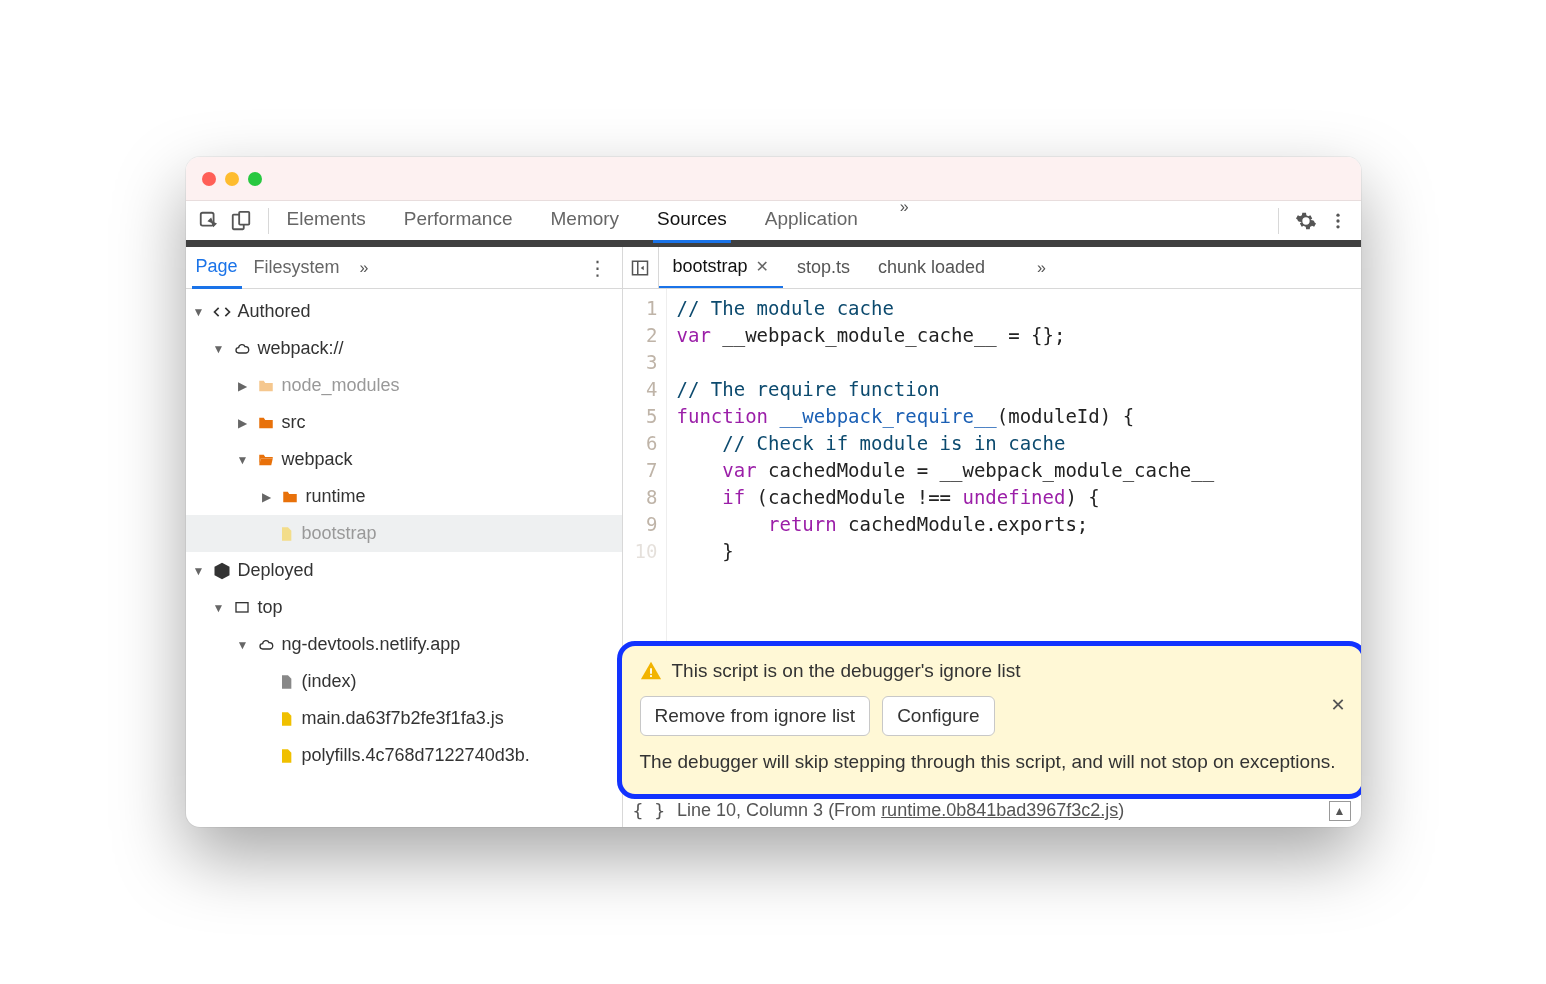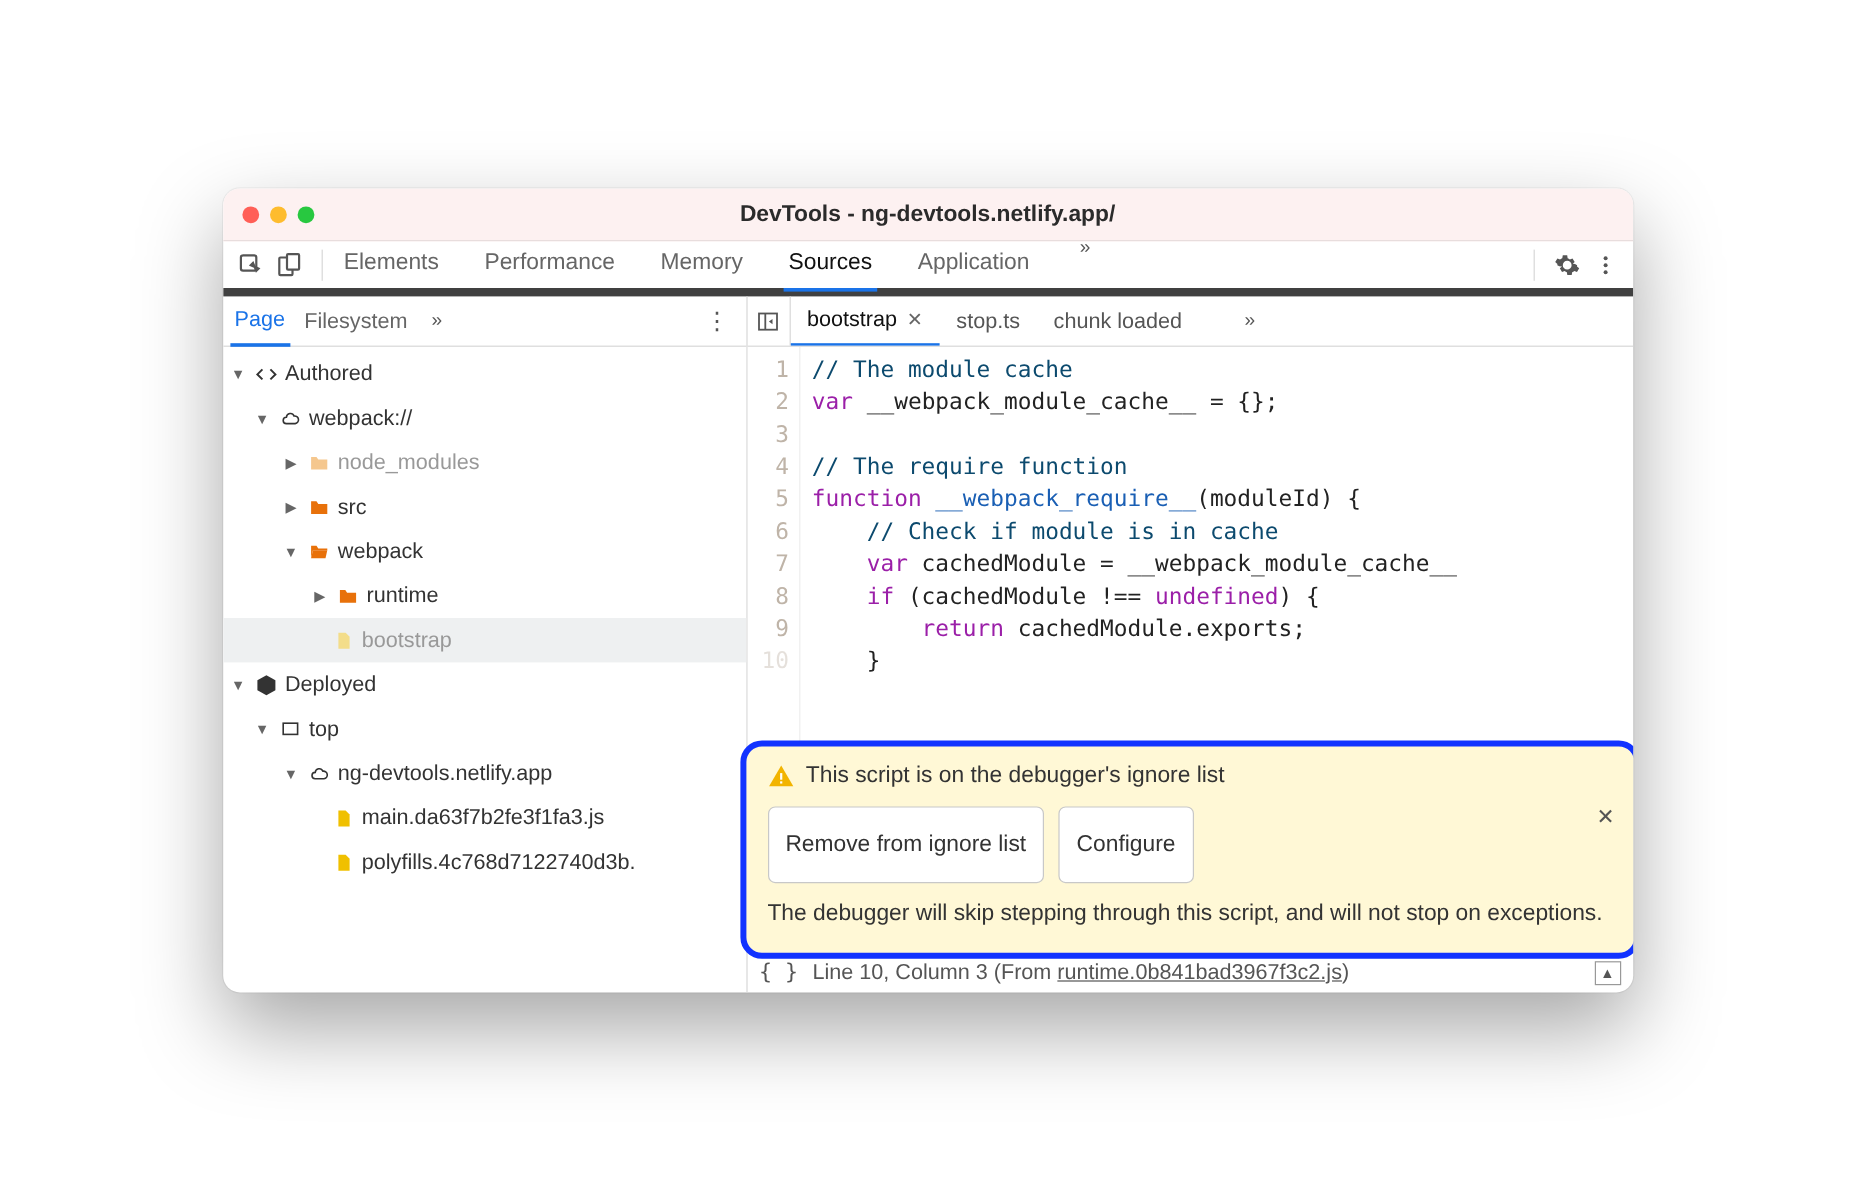--- a/index.html
+++ b/index.html
@@ -74,38 +74,37 @@
 .gutter { width:44px; text-align:right; padding:6px 8px 6px 0; color:#bfb4a8; background:#fff; border-right:1px solid #eee;}
 .code { flex:1; padding:6px 10px; white-space:pre; color:#222; overflow:hidden;}
 .c-comment { color:#0c4a6e; }
 .c-kw { color:#9b1fa8; }
 .c-fn { color:#1a5fb4; }
 .banner-wrap { position:absolute; left:-6px; right:-6px; bottom:28px; border:5px solid #1233ff; border-radius:18px; background:#fff8d6; padding:14px 18px 18px 18px;}
 .banner-head { display:flex; gap:10px; font-size:19px; color:#333;}
 .warn-tri { width:22px; height:22px; }
 .banner-close { position:absolute; right:16px; top:48px; color:#555; font-size:18px; cursor:pointer;}
 .banner-btns { display:flex; gap:12px; margin:14px 0 12px 0;}
-.bbtn { background:#fff; border:1px solid #c8c8c8; border-radius:6px; padding:20px 14px; font-size:19px; color:#333; cursor:pointer;}
+.bbtn { background:#fff; border:1px solid #c8c8c8; border-radius:6px; padding:8px 14px; font-size:19px; color:#333; cursor:pointer;}
 .banner-desc { font-size:19px; color:#333; line-height:1.45;}
 .status { height:34px; border-top:1px solid #d8d8d8; display:flex; align-items:center; padding:0 10px; font-size:18px; color:#555; gap:12px;}
 .status a { color:#555; text-decoration:underline;}
 .braces { font-family:monospace; color:#555;}
 .caret-up { margin-left:auto; border:1px solid #999; width:22px; height:20px; display:flex; align-items:center; justify-content:center; font-size:12px;}
 </style>
 </head>
 <body>
 
 <div class="window">
   <div class="titlebar">
     <div class="traffic">
       <div class="dot red"></div>
       <div class="dot yellow"></div>
       <div class="dot green"></div>
     </div>
-    <div class="title">DevTools - ng-devtools.netlify.app/</div>
   </div>
 
   <div class="toolbar">
     <div class="tool-icon">
       <svg width="22" height="22" viewBox="0 0 24 24" fill="none" stroke="#555" stroke-width="2">
           <rect x="3" y="3" width="14" height="14" rx="2"></rect>
           <path d="M12 12 l7 3 -2 2 -3-7z" fill="#555"></path>
         </svg>
     </div>
     <div class="tool-icon">
@@ -230,20 +229,28 @@
           <span>top</span>
         </div>
         <div class="trow" style="padding-left:50px">
           <span class="arrow">▼</span>
           <span class="ic">
               <svg width="20" height="16" viewBox="0 0 24 24" fill="none" stroke="#333" stroke-width="2">
                 <path d="M18 18H7a4 4 0 010-8 5 5 0 019.6-1.5A4 4 0 0118 18z"></path>
               </svg>
             </span>
           <span>ng-devtools.netlify.app</span>
+        </div>
+        <div class="trow" style="padding-left:90px">
+          <span class="ic">
+              <svg width="16" height="20" viewBox="0 0 24 24" fill="#888">
+                <path d="M6 2h9l5 5v15H6z"></path>
+              </svg>
+            </span>
+          <span>(index)</span>
         </div>
         <div class="trow" style="padding-left:90px">
           <span class="ic">
               <svg width="16" height="20" viewBox="0 0 24 24" fill="#f0c000">
                 <path d="M6 2h9l5 5v15H6z"></path>
               </svg>
             </span>
           <span>main.da63f7b2fe3f1fa3.js</span>
         </div>
         <div class="trow" style="padding-left:90px">

